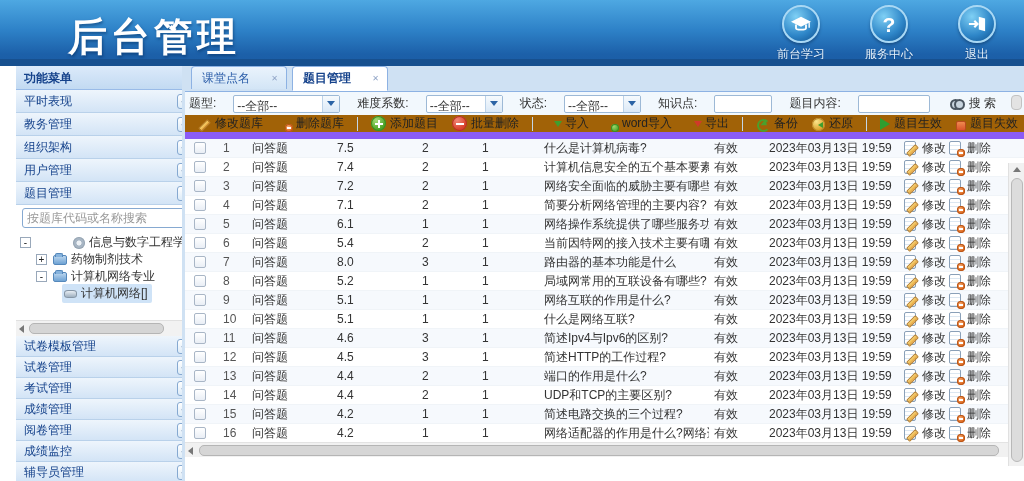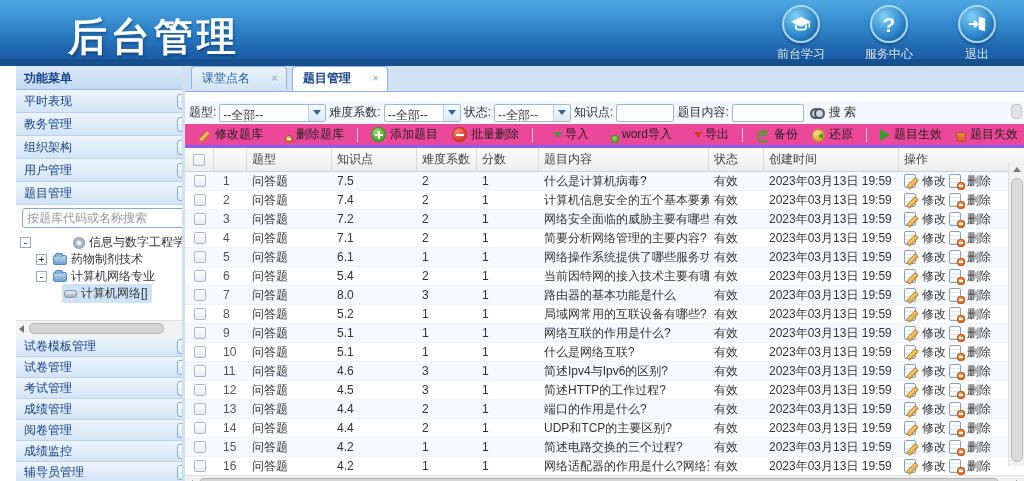--- a/index.html
+++ b/index.html
@@ -80,22 +80,22 @@
 #tabbar{height:26px;background:#cfe1f3;border-bottom:1px solid #8db2e3;display:flex;
  align-items:flex-start;padding-left:6px;gap:5px;}
 .tab{height:23px;width:96px;display:flex;align-items:center;padding:0 6px 0 10px;
  border:1px solid #8db2e3;border-bottom:none;border-radius:4px 4px 0 0;
  background:linear-gradient(#eaf3fc,#d3e5f6);color:#2a5ca8;cursor:pointer;position:relative;}
 .tab.active{background:#fff;font-weight:bold;color:#15428b;height:25px;margin-bottom:-1px;border-bottom:1px solid #fff;}
 .tab .tlbl{flex:1;white-space:nowrap;overflow:hidden;}
 .tab .x{font-size:8px;color:#8fa3c6;width:11px;height:11px;line-height:11px;text-align:center;}
 .tab .x::before{content:"\2715";}
 
-#filterbar{height:23px;background:#f2f8fd;display:flex;align-items:center;gap:3px;
- padding:4px 4px;color:#333;position:relative;margin-top:9px;}
+#filterbar{height:23px;background:#f2f8fd;display:flex;align-items:center;gap:17px;
+ padding:4px 4px;color:#333;position:relative;}
 .flabel{white-space:nowrap;}
 .combo{display:flex;height:18px;border:1px solid #9db9d6;background:#fff;border-radius:2px;cursor:pointer;}
 .combo .val{width:88px;padding:2px 3px;color:#333;white-space:nowrap;overflow:hidden;}
 .combo.small .val{width:58px;}
 .combo .carrow{width:17px;background:linear-gradient(#f6fafd,#dbe9f7);border-left:1px solid #bcd2e8;
  display:flex;align-items:center;justify-content:center;}
 .combo .carrow::before{content:'';width:0;height:0;border-left:4px solid transparent;
  border-right:4px solid transparent;border-top:5px solid #2b63a5;}
 .finput{height:18px;border:1px solid #9db9d6;border-radius:2px;padding:0 3px;font-size:12px;
  font-family:inherit;color:#333;}
@@ -103,21 +103,21 @@
 .finput.w2{width:72px;}
 .search-btn{display:flex;align-items:center;gap:4px;cursor:pointer;color:#333;padding:0 3px;white-space:nowrap;}
 .i-binoc{width:15px;height:9px;position:relative;display:inline-block;}
 .i-binoc::before,.i-binoc::after{content:'';position:absolute;width:7px;height:7px;border:2px solid #4a5560;
  border-radius:50%;top:0;background:#c8d4de;}
 .i-binoc::before{left:0;}
 .i-binoc::after{right:0;}
 .mini-thumb{position:absolute;right:2px;top:3px;width:11px;height:15px;background:#e3e3e3;
  border:1px solid #c2c2c2;border-radius:4px;}
 
-#toolbar{height:24px;background:#ec4899;border-bottom:3px solid #8b5cf6;display:flex;
+#toolbar{height:24px;background:#a16207;border-bottom:7px solid #8b5cf6;display:flex;
  align-items:center;padding-left:4px;}
 .tbtn{display:flex;align-items:center;gap:4px;padding:0 7px;height:22px;color:#222;
  cursor:pointer;white-space:nowrap;position:relative;border-radius:3px;}
 .tbtn.sep{margin-left:13px;}
 .tbtn.sep::before{content:'';position:absolute;left:-7px;top:4px;width:1px;height:14px;background:#c3d6e8;}
 
 
 .tico{display:inline-block;position:relative;width:15px;height:15px;}
 .sheet{width:12px;height:14px;background:repeating-linear-gradient(#fff 0 3px,#dce7f1 3px 4px);
  border:1px solid #8aa0b8;border-radius:2px;}
@@ -444,35 +444,20 @@
         <span class="tico enable-icon"></span>
         <span>题目生效</span>
       </div>
 
       <div class="tbtn">
         <span class="tico disable-icon"></span>
         <span>题目失效</span>
       </div>
     </div>
 
-  <div id="grid-header">
-    <div class="hc c0">
-        <span class="cb"></span>
-      </div>
-    <div class="hc c1"></div>
-    <div class="hc c2">题型</div>
-    <div class="hc c3">知识点</div>
-    <div class="hc c4">难度系数</div>
-    <div class="hc c5">分数</div>
-    <div class="hc c6">题目内容</div>
-    <div class="hc c7">状态</div>
-    <div class="hc c8">创建时间</div>
-    <div class="hc c9 cend">操作</div>
-    <div class="hc cfill"></div>
-  </div>
 
   <div id="grid-body">
 
       <div class="row">
         <div class="c c0">
           <span class="cb"></span>
         </div>
         <div class="c c1">1</div>
         <div class="c c2">问答题</div>
         <div class="c c3">7.5</div>

